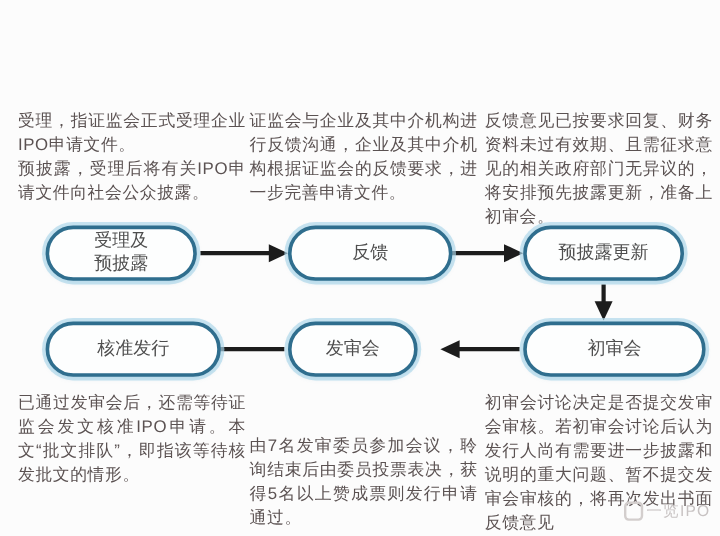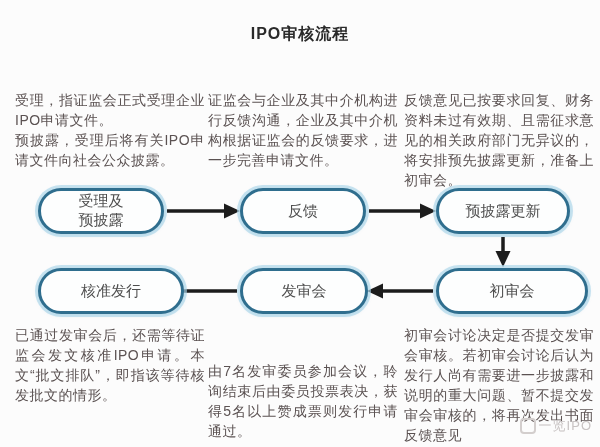--- a/index.html
+++ b/index.html
@@ -53,24 +53,24 @@
     align-items: center;
     justify-content: center;
     text-align: center;
     font-size: 15px;
     color: #4e4e4e;
     line-height: 1.25;
     white-space: pre-line;
     z-index: 2;
   }
   .node.n-shouli    { left: 38px;  top: 188px; width: 126px; }
-  .node.n-fankui    { left: 240px; top: 188px; width: 126px; }
+  .node.n-fankui    { left: 240px; top: 188px; width: 137px; }
   .node.n-yupilu    { left: 436px; top: 188px; width: 134px; }
   .node.n-hezhun    { left: 38px;  top: 268px; width: 146px; }
-  .node.n-fashenhui { left: 240px; top: 268px; width: 128px; }
+  .node.n-fashenhui { left: 240px; top: 268px; width: 108px; }
   .node.n-chushen   { left: 436px; top: 268px; width: 152px; }
   .arrows {
     position: absolute;
     left: 0; top: 0;
     width: 600px; height: 447px;
     z-index: 1;
   }
   .watermark {
     position: absolute;
     right: 8px;
@@ -89,21 +89,20 @@
     height: 16px;
     border: 2px solid #d3cecd;
     border-radius: 4px;
   }
 </style>
 </head>
 <body>
 
 <div class="canvas">
 
-  <div class="title">IPO审核流程</div>
 
   <div class="note tl">受理，指证监会正式受理企业IPO申请文件。
 预披露，受理后将有关IPO申请文件向社会公众披露。</div>
   <div class="note tm">证监会与企业及其中介机构进行反馈沟通，企业及其中介机构根据证监会的反馈要求，进一步完善申请文件。</div>
   <div class="note tr">反馈意见已按要求回复、财务资料未过有效期、且需征求意见的相关政府部门无异议的，将安排预先披露更新，准备上初审会。</div>
 
   <svg class="arrows" viewBox="0 0 600 447" xmlns="http://www.w3.org/2000/svg">
     <g stroke="#1c1c1c" fill="#1c1c1c">
       <line x1="167" y1="211" x2="226" y2="211" stroke-width="3.5"></line>
       <polygon points="240,211 224,203.5 224,218.5" stroke="none"></polygon>

